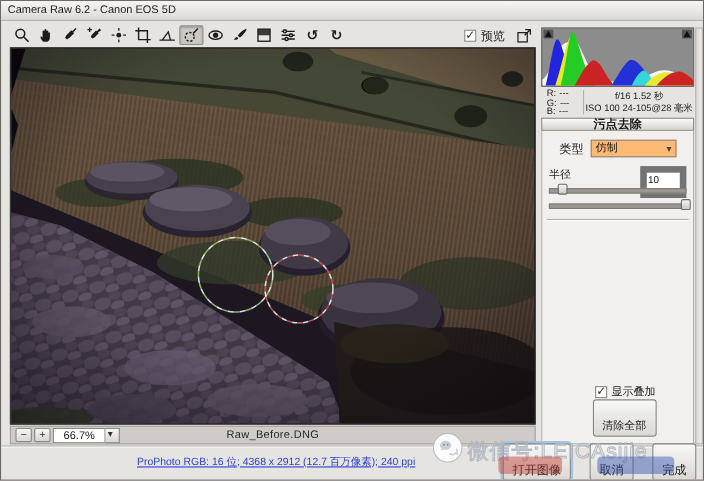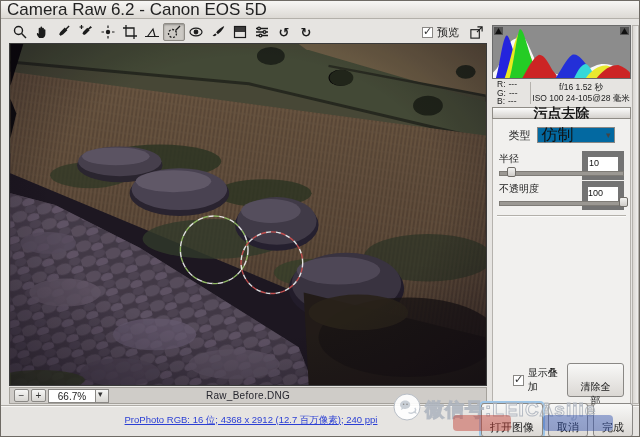--- a/index.html
+++ b/index.html
@@ -2,21 +2,21 @@
 <html><head>
 <meta charset="utf-8">
 <style>
   * { box-sizing: border-box; margin: 0; padding: 0; }
   html,body { width:640px; height:437px; background:#b0aeab; font-family:"Liberation Sans","DejaVu Sans",sans-serif; }
   .window { position:relative; width:640px; height:437px; background:#e6e4e1; border:1px solid #6e6a64; overflow:hidden; }
 
   
   .titlebar { position:absolute; left:0; top:0; width:100%; height:18px;
     background:linear-gradient(#f7f6f4,#dcd9d4); border-bottom:1px solid #b3b0aa;
-    font-size:17px; color:#222; line-height:17px; padding-left:6px; }
+    font-size:10px; color:#222; line-height:17px; padding-left:6px; }
 
   
   .toolbar { position:absolute; left:8px; top:21px; width:478px; height:20px; display:flex; align-items:center; }
   .tool { width:22px; height:18px; display:flex; align-items:center; justify-content:center; color:#1c1c1c; cursor:pointer; }
   .tool svg { display:block; }
   .tool.active { background:#ccc9c4; border:1px solid #8f8c86; box-shadow:inset 0 1px 2px rgba(0,0,0,.3); border-radius:2px; }
   .tool.glyph { font-family:"DejaVu Sans",sans-serif; font-size:13px; font-weight:bold; }
   .toolbar-right { margin-left:auto; display:flex; align-items:center; gap:6px; }
   .chk { display:inline-flex; align-items:center; gap:4px; font-size:11px; color:#222; cursor:pointer;padding-left:14px; }
   .chkbox { width:11px; height:11px; background:#fff; border:1px solid #8a8885; position:relative; }
@@ -41,49 +41,49 @@
   .clipbox { position:absolute; top:1px; width:9px; height:8px; background:rgba(40,40,40,.55); }
   .clipbox svg { display:block; margin:1px auto 0; }
   .exif { position:absolute; left:491px; top:79px; width:139px; height:26px; display:flex; align-items:center; font-size:8.5px; color:#222; }
   .rgbcol { width:38px; padding-left:5px; line-height:8.5px; }
   .rgbcol div { display:flex; gap:3px; height:8.5px; }
   .exifdiv { width:1px; height:22px; background:#b5b2ad; }
   .exifcol { flex:1; text-align:center; line-height:11px; }
 
   .panelhead { position:absolute; left:491px; top:106px; width:139px; height:12px;
     background:linear-gradient(#fbfbfa,#d5d2ce); border:1px solid #8f8c86;
-    font-size:14px; font-weight:bold; color:#1a1a1a; text-align:center; line-height:11px; }
+    font-size:11px; font-weight:bold; color:#1a1a1a; text-align:center; line-height:11px; }
   .panelbody { position:absolute; left:491px; top:118px; width:139px; height:285px;
     background:#f1f0ee; border:1px solid #b5b2ad; border-top:none; padding:8px 6px 0; }
   .typerow { display:flex; align-items:flex-end; justify-content:center; gap:6px; font-size:11px; color:#222; margin-bottom:8px; }
-  .combo { width:78px; height:16px; background:#0369a1; border:1px solid #8a8885; font-size:16px; line-height:14px; padding-left:4px; color:#111; position:relative; cursor:pointer; }
+  .combo { width:78px; height:16px; background:#fdba74; border:1px solid #8a8885; font-size:10px; line-height:14px; padding-left:4px; color:#111; position:relative; cursor:pointer; }
   .combo::after { content:"▾"; position:absolute; right:3px; top:0px; font-size:9px; color:#444; }
   .sliderrow { position:relative; height:14px; margin-bottom:2px; }
   .sllabel { position:absolute; left:0; top:1px; font-size:10px; color:#222; }
   .slval { position:absolute; right:0; top:0; width:42px; height:29px; background:#fff; border:6px solid #737373; font-size:9px; text-align:right; padding-right:19px; line-height:12px; color:#111; }
   .track { position:relative; height:10px; margin-bottom:4px; }
   .track::before { content:""; position:absolute; left:0; right:0; top:4px; height:3px; background:#9b9893; border:1px solid #7e7b76; }
   .thumb { position:absolute; top:0px; width:9px; height:10px; background:linear-gradient(#f2f2f0,#cfccc8); border:1px solid #6f6c67; border-radius:2px; cursor:pointer; }
   .sep { border-top:1px solid #b3b0aa; border-bottom:1px solid #fbfbfa; margin:8px -2px 0; }
-  .panelbottom { position:absolute; left:6px; right:6px; bottom:6px; display:flex; align-items:center; justify-content:space-between; }
-  .btn { background:linear-gradient(#f8f8f7,#dbd8d4); border:1px solid #8a8885; border-radius:3px; font-size:10px; color:#1a1a1a; height:17px; padding:16px 8px; cursor:pointer; }
+  .panelbottom { position:absolute; left:6px; right:6px; bottom:6px; display:flex; align-items:center; justify-content:space-between;flex-direction:column; }
+  .btn { background:linear-gradient(#f8f8f7,#dbd8d4); border:1px solid #8a8885; border-radius:3px; font-size:10px; color:#1a1a1a; height:17px; padding:16px 8px; cursor:pointer;margin-left:12px; }
   .scrollgutter { position:absolute; left:631px; top:24px; width:7px; height:379px; background:linear-gradient(90deg,#d9d6d2,#efeeec); border:1px solid #b5b2ad; }
 
   
   .footdiv { position:absolute; left:0; top:404px; width:640px; height:2px; border-top:1px solid #aeaba6; border-bottom:1px solid #f8f7f5; }
   .footer { position:absolute; left:0; top:407px; width:640px; height:24px; display:flex; align-items:center; }
   .savebtn { margin-left:8px; height:19px; padding:0 10px; font-size:11px; }
   .wflink { position:absolute; left:110px; width:280px; text-align:center; font-size:9.5px; color:#2b3fd4; text-decoration:underline; cursor:pointer; }
   .rightbtns { position:absolute; right:8px; display:flex; gap:5px; }
   .rightbtns .btn { height:14px; font-size:11px; }
 
   
   .watermark { position:absolute; left:392px; top:392px; width:246px; height:42px; pointer-events:none; }
   .wm-icon { position:absolute; left:0; top:0; }
-  .wm-text { position:absolute; left:32px; top:4px; font-size:19px; font-weight:bold; letter-spacing:1px;
+  .wm-text { position:absolute; left:32px; top:4px; font-size:19px; font-weight:normal; letter-spacing:1px;
     color:rgba(250,250,252,.25); -webkit-text-stroke:1px rgba(170,178,188,.85); white-space:nowrap; }
   .wm-blob { position:absolute; border-radius:4px; opacity:.45; }
   .wm-blob.red { left:60px; top:22px; width:58px; height:16px; background:#c23a2e; }
   .wm-blob.blue { left:150px; top:22px; width:70px; height:16px; background:#2e4fb0; }
 </style>
 </head>
 <body>
 
 <div class="window">
 
@@ -332,24 +332,20 @@
       <span>类型</span>
       <span class="combo">仿制</span>
     </div>
     <div class="sliderrow">
       <span class="sllabel">半径</span>
       <span class="slval">10</span>
     </div>
     <div class="track">
       <span class="thumb" style="left:6%"></span>
     </div>
-    <div class="sliderrow">
-      <span class="sllabel">不透明度</span>
-      <span class="slval">100</span>
-    </div>
     <div class="track">
       <span class="thumb" style="left:96%"></span>
     </div>
     <div class="sep"></div>
     <div class="panelbottom">
       <label class="chk">
         <span class="chkbox checked"></span>
         <span style="font-size:10px">显示叠加</span>
       </label>
       <button class="btn">清除全部</button>

